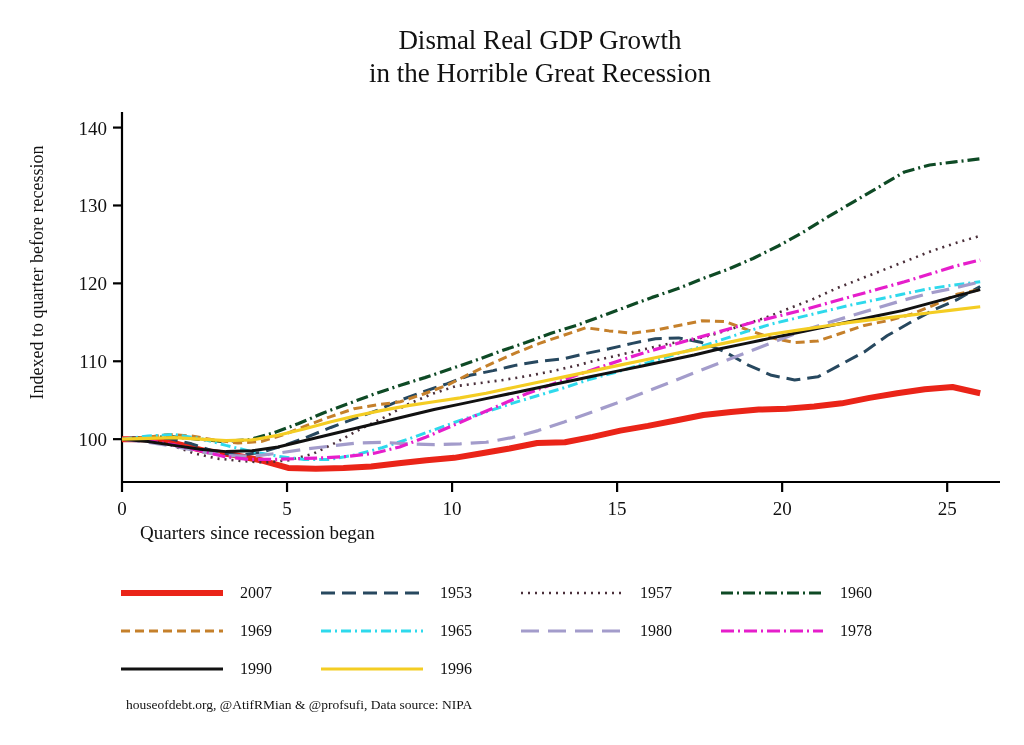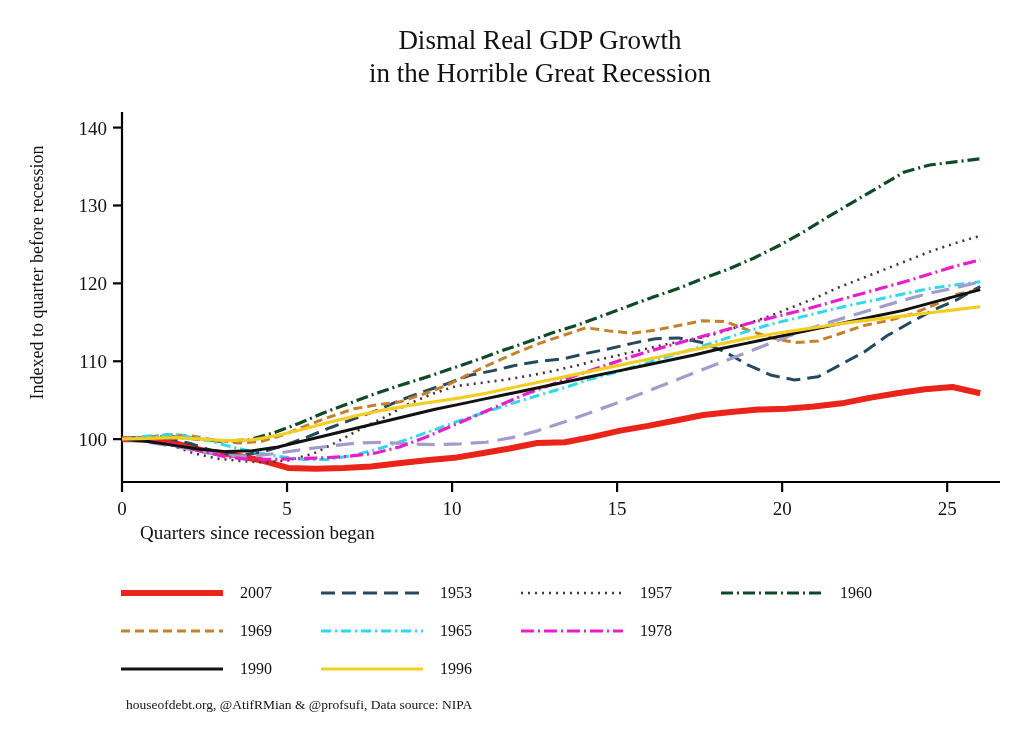--- a/index.html
+++ b/index.html
@@ -124,20 +124,26 @@
           <div class="legend-label">1969</div>
         </div>
         <div class="legend-item">
           <div class="legend-swatch"><svg width="108" height="18">
               <line x1="3" y1="9" x2="105" y2="9" stroke="#2ed9ec" stroke-width="3" stroke-linecap="butt" stroke-dasharray="10,4,2,4"></line>
             </svg></div>
           <div class="legend-label">1965</div>
         </div>
         <div class="legend-item">
           <div class="legend-swatch"><svg width="108" height="18">
+              <line x1="3" y1="9" x2="105" y2="9" stroke="#a39ccb" stroke-width="3.2" stroke-linecap="butt" stroke-dasharray="18,9"></line>
+            </svg></div>
+          <div class="legend-label">1980</div>
+        </div>
+        <div class="legend-item">
+          <div class="legend-swatch"><svg width="108" height="18">
               <line x1="3" y1="9" x2="105" y2="9" stroke="#e61ecb" stroke-width="3.2" stroke-linecap="butt" stroke-dasharray="13,4,2,4"></line>
             </svg></div>
           <div class="legend-label">1978</div>
         </div>
       </div>
       <div class="legend-row">
         <div class="legend-item">
           <div class="legend-swatch"><svg width="108" height="18">
               <line x1="3" y1="9" x2="105" y2="9" stroke="#111111" stroke-width="3" stroke-linecap="butt"></line>
             </svg></div>

